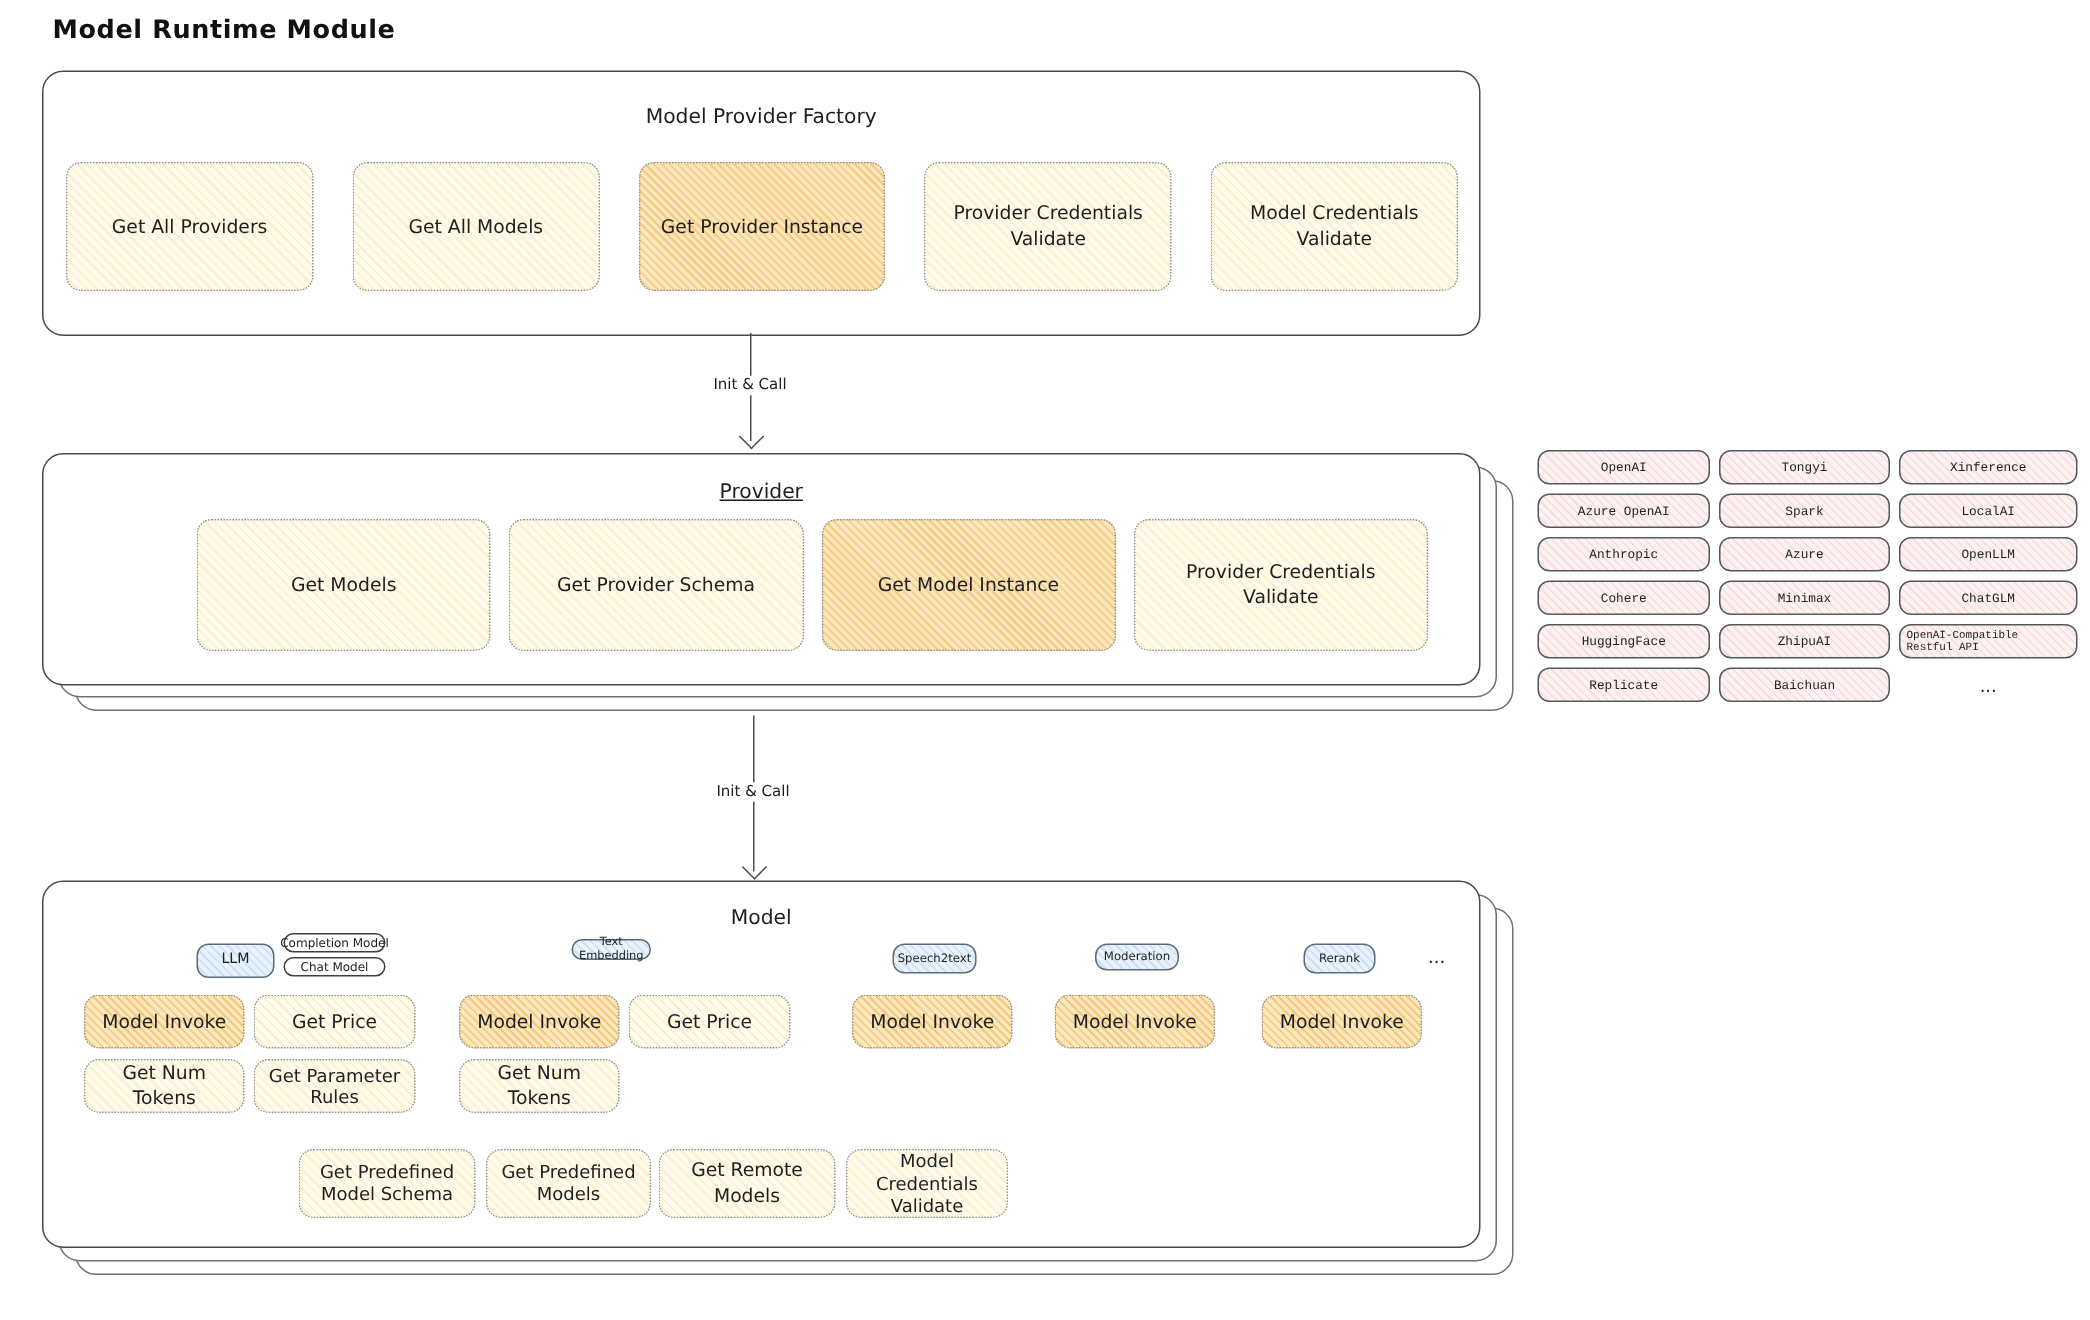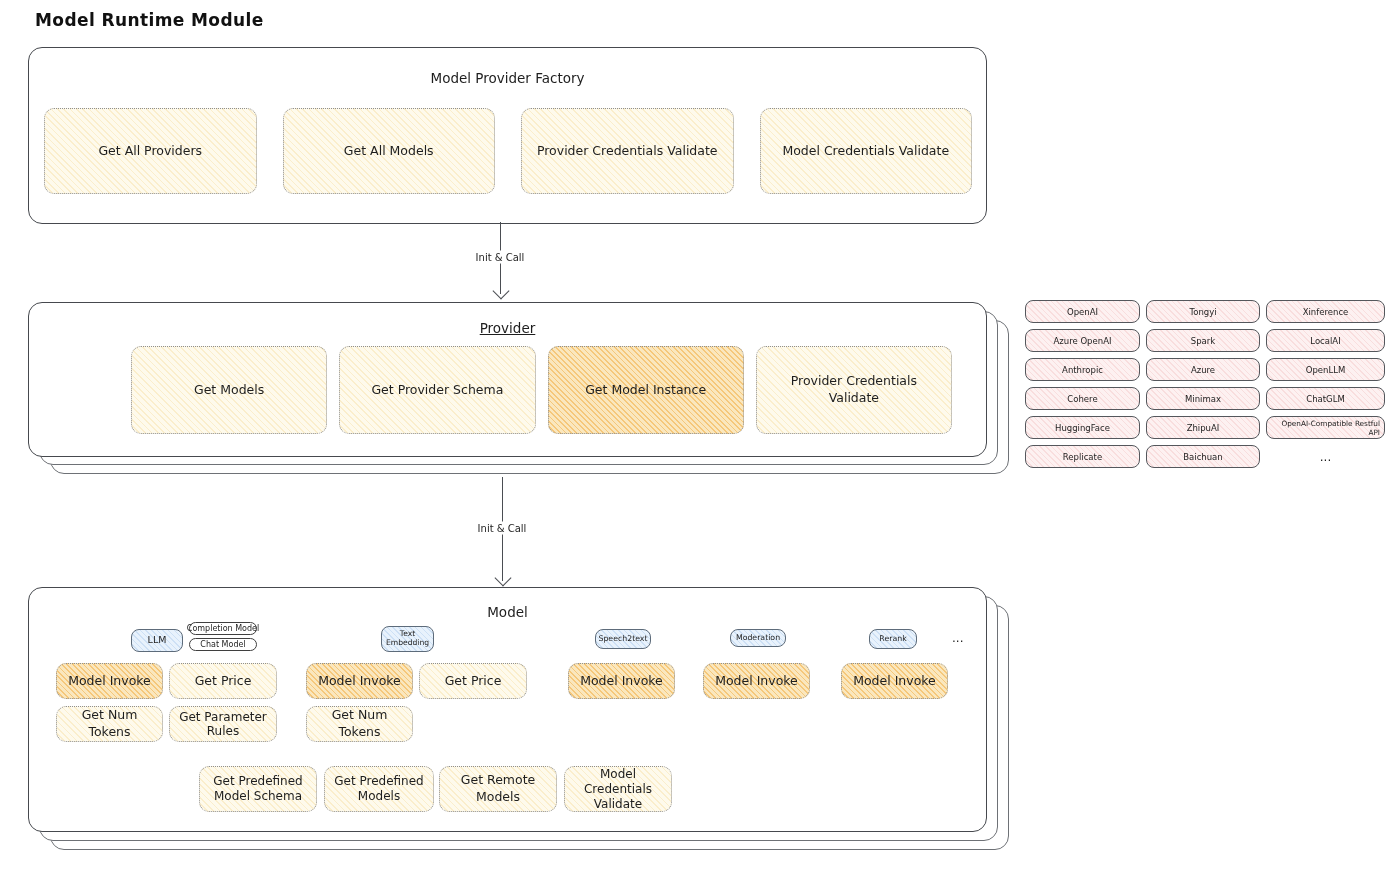--- a/index.html
+++ b/index.html
@@ -56,25 +56,26 @@
     border:1.1px solid #3f3f3f; border-radius:7px; box-sizing:border-box;
     font-size:8px; background:#fff; color:#1e1e1e; white-space:nowrap;
   }
   
   .pgrid {
     position:absolute; left:1025px; top:300px;
     display:grid; grid-template-columns:115px 114px 119px;
     column-gap:6px; row-gap:6px; grid-auto-rows:23px;
   }
   .pill {
-    display:flex; align-items:center; justify-content:center; text-align:right;
+    display:flex; align-items:center; justify-content:center; text-align:left;
     border:1.3px solid #54575c; border-radius:8px; box-sizing:border-box;
     font-size:8.5px; color:#1e1e1e; padding:0 4px;
     background-color:#FDF1F1;
     background-image:repeating-linear-gradient(45deg, rgba(225,120,120,0.16) 0px, rgba(225,120,120,0.16) 1px, rgba(0,0,0,0) 1px, rgba(0,0,0,0) 4px);
+    font-family:Liberation Mono, monospace;
   }
   .pill.small { font-size:7.3px; }
   .grid-ellipsis {
     display:flex; align-items:center; justify-content:center;
     font-size:12px; color:#1e1e1e;
   }
   
   .arrow-line { position:absolute; width:0; border-left:1.4px solid #4a4d52; }
   .arrow-head {
     position:absolute; width:11px; height:11px;
@@ -92,20 +93,21 @@
 
 <div class="canvas">
 
   <div class="page-title">Model Runtime Module</div>
 
   <div class="bigbox" style="left:28px; top:47px; width:957px; height:175px;">
     <div class="bigbox-title" style="top:22px;">Model Provider Factory</div>
     <div class="btn-row" style="left:15px; right:14px; top:60px; height:86px; gap:26px;">
       <div class="sbtn">Get All Providers</div>
       <div class="sbtn">Get All Models</div>
+      <div class="sbtn hl">Get Provider Instance</div>
       <div class="sbtn">Provider Credentials Validate</div>
       <div class="sbtn">Model Credentials Validate</div>
     </div>
   </div>
 
   <div class="arrow-line" style="left:500px; top:222px; height:72px;"></div>
   <div class="arrow-head" style="left:495px; top:285px;"></div>
   <div class="arrow-label" style="left:500px; top:257px;">Init &amp; Call</div>
 
   <div class="stack-layer" style="left:50px; top:320px; width:957px; height:152px;"></div>
@@ -125,21 +127,21 @@
   <div class="arrow-label" style="left:502px; top:528px;">Init &amp; Call</div>
 
   <div class="stack-layer" style="left:50px; top:605px; width:957px; height:243px;"></div>
   <div class="stack-layer" style="left:39px; top:596px; width:957px; height:243px;"></div>
   <div class="bigbox" style="left:28px; top:587px; width:957px; height:243px;">
     <div class="bigbox-title" style="top:16px;">Model</div>
 
     <div class="tag" style="left:102px; top:41px; width:52px; height:23px; font-size:9.5px;">LLM</div>
     <div class="wtag" style="left:160px; top:34px; width:68px; height:13px;">Completion Model</div>
     <div class="wtag" style="left:160px; top:50px; width:68px; height:13px;">Chat Model</div>
-    <div class="tag" style="left:352px; top:38px; width:53px; height:26px; font-size:7.6px; padding:0 3px;">Text Embedding</div>
+    <div class="tag" style="left:352px; top:38px; width:53px; height:14px; font-size:7.6px; padding:0 3px;">Text Embedding</div>
     <div class="tag" style="left:566px; top:41px; width:56px; height:20px; font-size:7.8px;">Speech2text</div>
     <div class="tag" style="left:701px; top:41px; width:56px; height:18px; font-size:7.8px;">Moderation</div>
     <div class="tag" style="left:840px; top:41px; width:48px; height:20px; font-size:7.8px;">Rerank</div>
     <div class="ellipsis-txt" style="left:923px; top:43px;">...</div>
 
     <div class="sbtn hl abs" style="left:27px; top:75px; width:107px; height:36px;">Model Invoke</div>
     <div class="sbtn abs" style="left:140px; top:75px; width:108px; height:36px;">Get Price</div>
     <div class="sbtn abs" style="left:27px; top:118px; width:107px; height:36px;">Get Num Tokens</div>
     <div class="sbtn abs" style="left:140px; top:118px; width:108px; height:36px; font-size:12px; line-height:1.2;">Get Parameter Rules</div>
 

